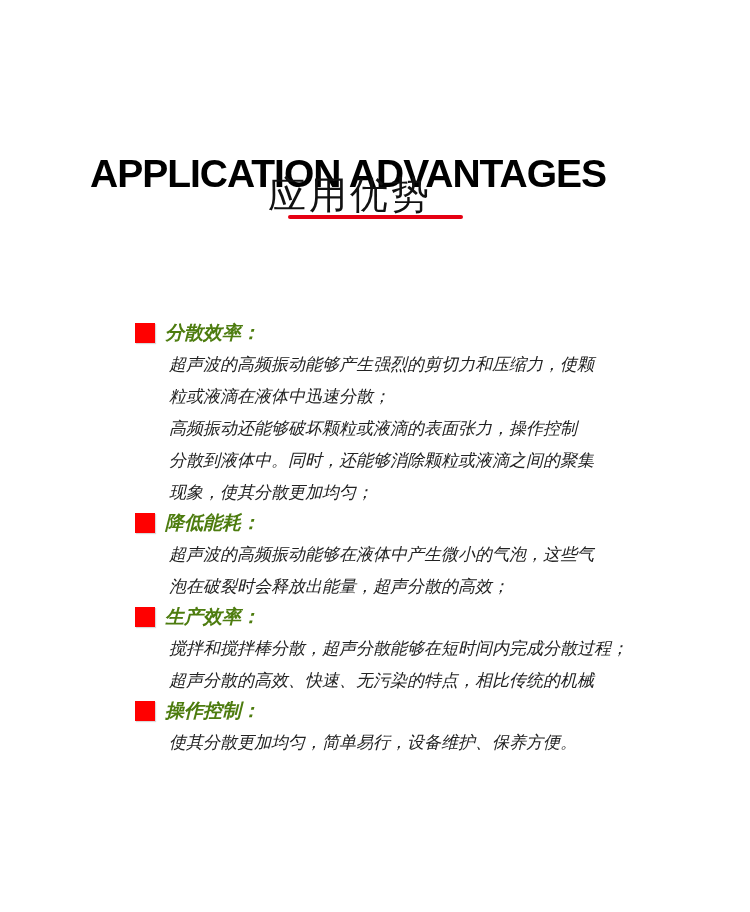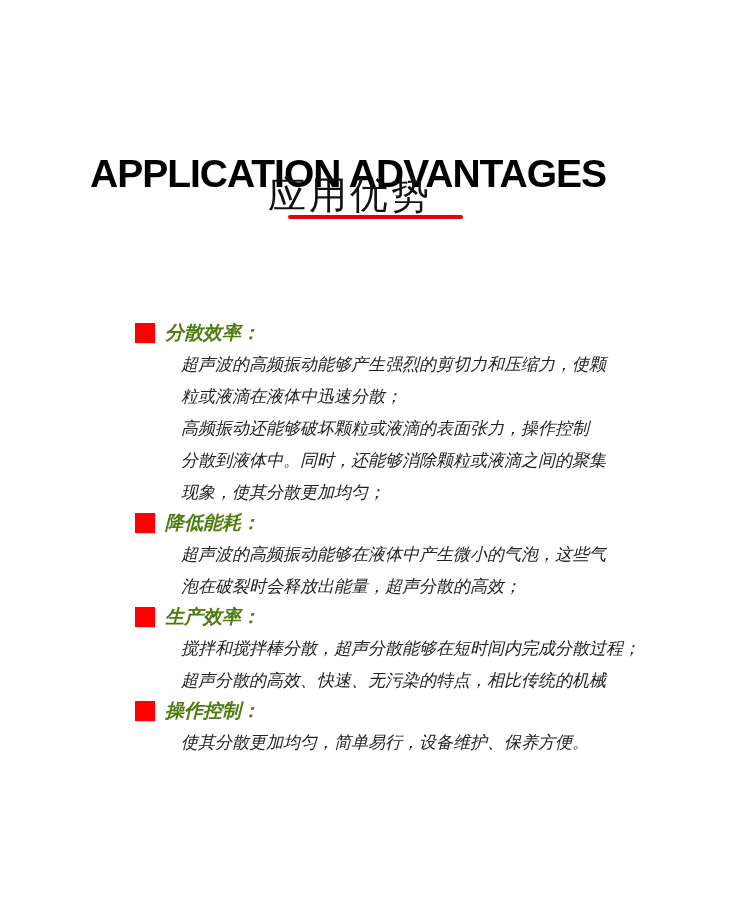--- a/index.html
+++ b/index.html
@@ -10,21 +10,21 @@
               color: #000000; letter-spacing: -1px; white-space: nowrap; }
   .main-title { position: absolute; left: 0; width: 676px; top: 170px; text-align: center;
                 font-size: 38px; color: #111; letter-spacing: 3px; padding-left: 12px; }
   .underline { position: absolute; left: 288px; top: 215px; width: 175px; height: 4px;
                background: #e60012; border-radius: 2px; }
   .list { position: absolute; left: 135px; top: 318px; width: 540px; }
   .item-head { display: flex; align-items: center; height: 30px; }
   .square { width: 20px; height: 20px; background: #ff0000; margin-right: 10px;
             box-shadow: 1px 1px 1px rgba(0,0,0,0.15); }
   .head-label { font-size: 19px; font-weight: bold; font-style: italic; color: #4d7c0f; }
-  .desc { margin-left: 46px; font-size: 17px; font-style: italic; color: #222;
+  .desc { margin-left: 34px; font-size: 17px; font-style: italic; color: #222;
           line-height: 32px; }
   .desc div { white-space: nowrap; }
   .item { margin-bottom: 0px; }
 </style>
 </head>
 <body>
 
 <div class="bg-title">APPLICATION ADVANTAGES</div>
 <div class="main-title">应用优势</div>
 <div class="underline"></div>

